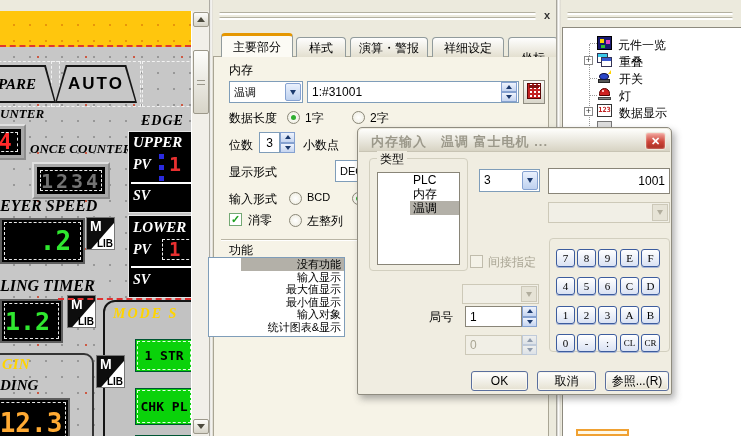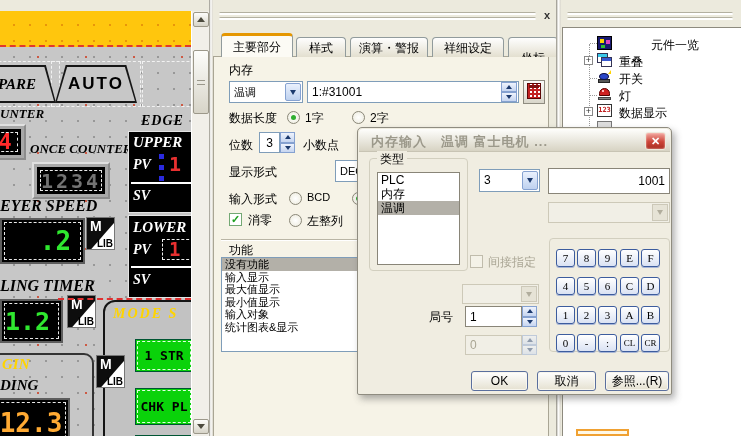--- a/index.html
+++ b/index.html
@@ -56,21 +56,21 @@
   .cbtn .tri-dn { border-left-width:3px; border-right-width:3px; border-top-color:#1c3a6e; }
   .spinv { display:flex; flex-direction:column; }
   .spinb { flex:1; background:linear-gradient(#eef3fd,#c6d5f0); border:1px solid #85a1d0;
     display:flex; align-items:center; justify-content:center; }
   .spinb .tri-up { border-left-width:3px; border-right-width:3px; border-bottom:4px solid #1c3a6e; }
   .spinb .tri-dn { border-left-width:3px; border-right-width:3px; border-top:4px solid #1c3a6e; }
   .radio { width:13px; height:13px; border:1px solid #8a8778; border-radius:50%; background:radial-gradient(#ffffff,#eceadb); }
   .radio.checked::after { content:""; position:absolute; left:3px; top:3px; width:5px; height:5px; border-radius:50%; background:#2fae30; }
   .checkbox { width:13px; height:13px; border:1px solid #74a874; background:#fff; font-size:11px; font-weight:bold;
     color:#21a121; display:flex; align-items:center; justify-content:center; line-height:1; }
-  .listbox { background:#fff; border:1px solid #7f9db9; overflow:hidden; }
+  .listbox { background:#fff; border:1px solid #7f9db9; overflow:hidden;padding-left:32px; }
   .lrow { font-size:11px; padding:0 3px; height:12.5px; line-height:12.5px; white-space:nowrap; }
   .lrow.sel { background:#b3b0a8; }
   .disabledc { background:#f1efe6; border:1px solid #cdc9b8; }
   .dcbtn { position:absolute; right:1px; top:1px; bottom:1px; width:16px; background:#e6e3d6; border:1px solid #ccc8b8;
     display:flex; align-items:center; justify-content:center; }
   .dcbtn .tri-dn { border-left-width:3px; border-right-width:3px; border-top-color:#b1ad9d; }
 
   
   .treebox { background:#fff; border:1px solid #8d8a7e; border-right:none; border-bottom:none; }
   .expander { width:9px; height:9px; background:#fff; border:1px solid #888; font-size:9px; line-height:7px;
@@ -273,21 +273,21 @@
   <div class="abs" style="left:307px;top:191px;font-size:11px;">BCD</div>
   <div class="abs radio checked" style="left:352px;top:192px;"></div>
 
   <div class="abs checkbox" style="left:229px;top:213px;">✓</div>
   <div class="abs" style="left:248px;top:212px;">消零</div>
   <div class="abs radio" style="left:289px;top:214px;"></div>
   <div class="abs" style="left:307px;top:213px;">左整列</div>
 
   <div class="abs" style="left:221px;top:239px;width:137px;border-top:1px solid #b9b5a5;border-bottom:1px solid #fff;"></div>
   <div class="abs" style="left:229px;top:242px;">功能</div>
-  <div class="abs listbox" style="left:221px;top:257px;width:137px;height:95px;">
+  <div class="abs listbox" style="left:208px;top:257px;width:137px;height:80px;text-align:right;">
     <div class="lrow sel">没有功能</div>
     <div class="lrow">输入显示</div>
     <div class="lrow">最大值显示</div>
     <div class="lrow">最小值显示</div>
     <div class="lrow">输入对象</div>
     <div class="lrow">统计图表&amp;显示</div>
   </div>
 
   <div class="abs vdiv" style="left:556px;top:0;width:5px;height:436px;"></div>
 
@@ -295,21 +295,21 @@
   <div class="abs grip" style="left:567px;top:17px;width:166px;"></div>
   <div class="abs treebox" style="left:562px;top:27px;width:179px;height:409px;"></div>
   <div class="abs dot-v" style="left:589px;top:44px;height:82px;"></div>
 
   <div class="abs dot-h" style="left:590px;top:43px;width:7px;"></div>
   <div class="abs" style="left:597px;top:36px;width:15px;height:14px;background:#1a1a6e;border:1px solid #000;">
     <div class="abs" style="left:2px;top:2px;width:4px;height:4px;background:#ffd400;"></div>
     <div class="abs" style="left:8px;top:3px;width:4px;height:4px;background:#e040c0;"></div>
     <div class="abs" style="left:3px;top:8px;width:4px;height:3px;background:#30c030;"></div>
   </div>
-  <div class="abs tlabel" style="left:651px;top:37px;">元件一览</div>
+  <div class="abs tlabel" style="left:618px;top:37px;">元件一览</div>
 
   <div class="abs expander" style="left:584px;top:56px;">+</div>
   <div class="abs" style="left:597px;top:53px;width:15px;height:14px;">
     <div class="abs" style="left:0;top:0;width:11px;height:10px;background:#fff;border:1px solid #335;"></div>
     <div class="abs" style="left:1px;top:1px;width:9px;height:3px;background:#3ac8e8;"></div>
     <div class="abs" style="left:4px;top:4px;width:11px;height:10px;background:#fff;border:1px solid #335;"></div>
     <div class="abs" style="left:5px;top:5px;width:9px;height:3px;background:#3858d0;"></div>
   </div>
   <div class="abs tlabel" style="left:619px;top:54px;">重叠</div>
 

